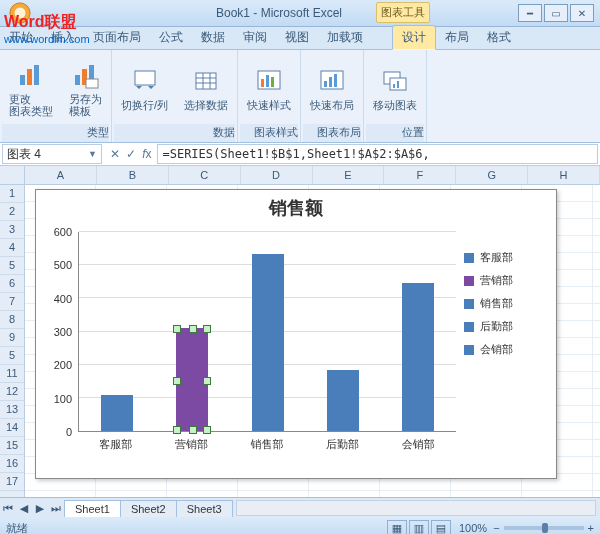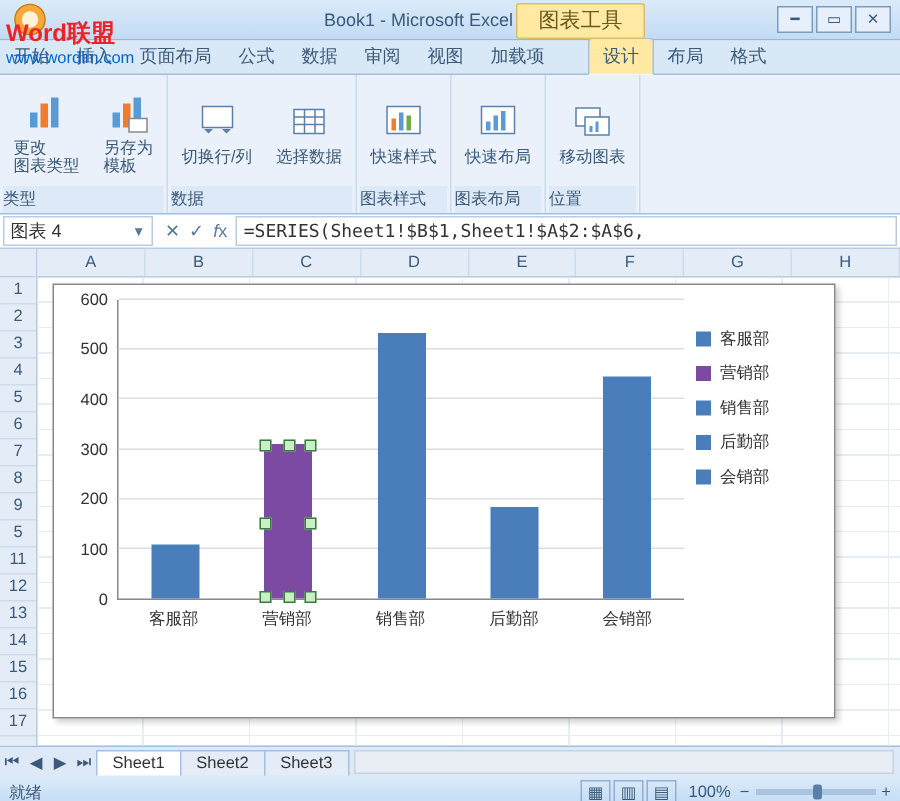--- a/index.html
+++ b/index.html
@@ -3,29 +3,29 @@
 <meta charset="utf-8">
 <style>
   html,body{margin:0;padding:0;font-family:"Microsoft YaHei","SimSun",Arial,sans-serif;font-size:12px;background:#fff;color:#333}
   body{width:600px;height:534px;overflow:hidden;position:relative}
   .titlebar{height:26px;background:linear-gradient(#dbeaf9,#c2dbf4);display:flex;align-items:center;border-bottom:1px solid #98b7d8}
   .titlebar .office-btn{width:40px;height:26px;display:flex;align-items:center;justify-content:center}
   .office-btn svg{width:22px;height:22px}
   .title-center{flex:1;text-align:center;color:#3b5a7a}
   .win-ctrl{display:flex;gap:2px;padding-right:6px}
   .win-ctrl span{width:22px;height:16px;border:1px solid #7a9ec0;background:#e7f0fa;display:flex;align-items:center;justify-content:center;font-size:10px;color:#3b5a7a}
-  .ctx-tab-wrap{position:absolute;top:2px;right:170px;background:#ffe9a3;border:1px solid #d8c06a;font-size:14px;padding:2px 14px;color:#6b5a20;border-radius:2px}
+  .ctx-tab-wrap{position:absolute;top:2px;right:170px;background:#ffe9a3;border:1px solid #d8c06a;font-size:11px;padding:2px 4px;color:#6b5a20;border-radius:2px}
   .tabs-row{height:22px;background:#d8e8f7;display:flex;align-items:flex-end;border-bottom:1px solid #a3c0e0;font-size:12px}
   .tabs-row .tab{padding:3px 9px;color:#3b5a7a;cursor:pointer}
   .tabs-row .tab.active{background:#f2f7fc;border:1px solid #a3c0e0;border-bottom:1px solid #f2f7fc;margin-bottom:-1px;border-radius:3px 3px 0 0}
   .tabs-row .tab.ctx{background:#ffe9a3;margin-left:20px}
   .ribbon{height:92px;background:#eaf1fa;border-bottom:1px solid #a3c0e0;display:flex}
   .rgroup{border-right:1px solid #c8dced;display:flex;flex-direction:column;padding:2px 2px 0 2px}
   .rgroup .body{flex:1;display:flex;align-items:center;gap:2px}
-  .rgroup .label{text-align:left;color:#3b5a7a;font-size:11px;padding:1px 0 2px;background:#dde9f7}
+  .rgroup .label{text-align:right;color:#3b5a7a;font-size:11px;padding:1px 0 2px;background:#dde9f7}
   .rbtn{display:flex;flex-direction:column;align-items:center;justify-content:center;padding:2px 6px;gap:2px;cursor:pointer;border:1px solid transparent;border-radius:3px}
   .rbtn .ic{width:32px;height:32px;display:flex;align-items:center;justify-content:center}
   .rbtn .tx{font-size:11px;color:#3b5a7a;text-align:left;line-height:12px;white-space:pre}
   .formula-row{height:22px;display:flex;align-items:center;border-bottom:1px solid #b8cde2}
   .name-box{width:90px;border:1px solid #b8cde2;margin:1px 2px;height:18px;display:flex;align-items:center;padding:0 4px;font-size:12px;background:#fff}
   .name-box .dd{margin-left:auto;color:#5a7a9c;font-size:9px}
   .fx-icons{display:flex;gap:6px;padding:0 6px;color:#5a7a9c}
   .fx-input{flex:1;border:1px solid #b8cde2;height:18px;margin:1px 2px 1px 0;padding:0 4px;font-family:Consolas,monospace;font-size:12px;display:flex;align-items:center;background:#fff}
   .grid-area{display:flex;height:312px;position:relative}
   .rowhdrs{width:24px;background:#e4ecf7;border-right:1px solid #b8cde2}
@@ -250,20 +250,21 @@
       <div class="rh">11</div>
       <div class="rh">12</div>
       <div class="rh">13</div>
       <div class="rh">14</div>
       <div class="rh">15</div>
       <div class="rh">16</div>
       <div class="rh">17</div>
     </div>
   <div class="cells">
     <div class="chart-box">
+      <div class="chart-title">销售额</div>
       <div class="plot-wrap">
         <div class="plot">
           <div class="yaxis" id="yaxis">
               <div class="ylab" style="bottom: 0%;">0</div>
               <div class="ylab" style="bottom: 16.6667%;">100</div>
               <div class="ylab" style="bottom: 33.3333%;">200</div>
               <div class="ylab" style="bottom: 50%;">300</div>
               <div class="ylab" style="bottom: 66.6667%;">400</div>
               <div class="ylab" style="bottom: 83.3333%;">500</div>
               <div class="ylab" style="bottom: 100%;">600</div>

